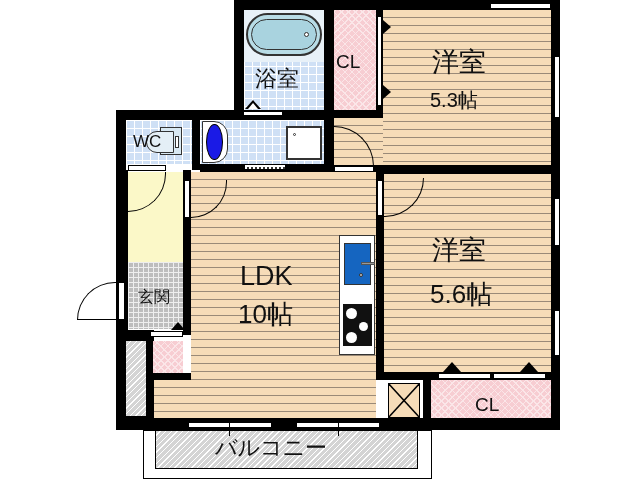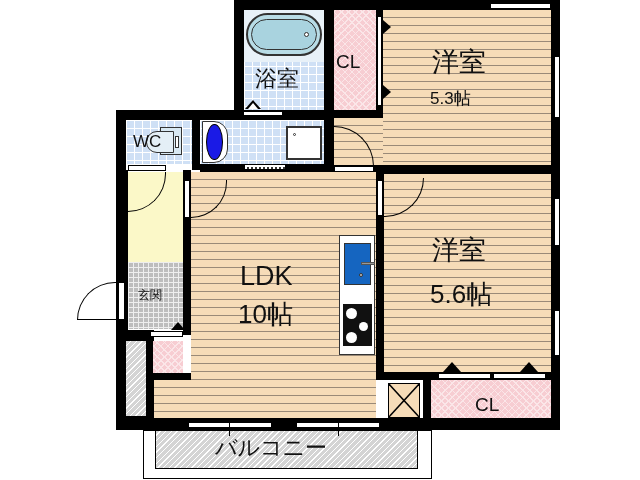--- a/index.html
+++ b/index.html
@@ -47,21 +47,21 @@
 <div class="abs wall" style="left:324px;top:0px;width:10px;height:172px;"></div>
 
 <div class="abs pink" style="left:334px;top:10px;width:43px;height:100px;"></div>
 <div class="label" style="left:336px;top:52px;font-size:19px;">CL</div>
 <div class="abs wall" style="left:376px;top:0px;width:7px;height:118px;"></div>
 <div class="abs wall" style="left:334px;top:110px;width:49px;height:8px;"></div>
 <div class="abs win" style="left:377px;top:16px;width:5px;height:90px;"></div>
 
 <div class="abs wood" style="left:383px;top:10px;width:168px;height:155px;"></div>
 <div class="label jp" style="left:432px;top:48px;font-size:27px;">洋室</div>
-<div class="label" style="left:430px;top:90px;font-size:17px;">5.3帖</div>
+<div class="label" style="left:430px;top:90px;font-size:20px;">5.3帖</div>
 <div class="abs win" style="left:490px;top:3px;width:61px;height:6px;"></div>
 <div class="abs win" style="left:554px;top:56px;width:6px;height:62px;"></div>
 
 <div class="abs" style="left:383px;top:20px;width:0;height:0;border-top:7px solid transparent;border-bottom:7px solid transparent;border-left:8px solid #000;"></div>
 <div class="abs" style="left:383px;top:85px;width:0;height:0;border-top:7px solid transparent;border-bottom:7px solid transparent;border-left:8px solid #000;"></div>
 
 <div class="abs wall" style="left:334px;top:165px;width:217px;height:9px;"></div>
 
 <div class="abs wood" style="left:334px;top:118px;width:49px;height:47px;"></div>
 <div class="door" style="left:334px;top:126px;width:40px;height:40px;border-radius:0 40px 0 0;border-left:none;border-bottom:none;"></div>
@@ -79,21 +79,21 @@
 <div class="abs" style="left:202px;top:121px;width:26px;height:42px;background:#fff;border:1.5px solid #333;border-radius:0 14px 14px 0;"></div>
 <div class="abs" style="left:206px;top:124px;width:17px;height:36px;background:#1a1ae6;border:1.5px solid #000;border-radius:50%;"></div>
 <div class="abs" style="left:286px;top:126px;width:36px;height:34px;background:#fff;border:2px solid #333;"></div>
 <div class="abs" style="left:293px;top:133px;width:3px;height:3px;border:1px solid #333;border-radius:50%;"></div>
 <div class="abs wall" style="left:200px;top:164px;width:134px;height:8px;"></div>
 <div class="abs" style="left:244px;top:164px;width:42px;height:6px;background:#fff;border:1px solid #000;background-image:repeating-linear-gradient(90deg,#fff 0 2px,#333 2px 4px);background-size:100% 2px;background-repeat:no-repeat;background-position:0 2px;"></div>
 
 <div class="abs yellow" style="left:128px;top:172px;width:55px;height:90px;"></div>
 <div class="door" style="left:128px;top:172px;width:38px;height:40px;border-radius:0 0 38px 0;border-left:none;border-top:none;"></div>
 <div class="abs grey-tile" style="left:128px;top:262px;width:55px;height:67px;"></div>
-<div class="label jp" style="left:138px;top:289px;font-size:12px;">玄関</div>
+<div class="label jp" style="left:138px;top:289px;font-size:16px;">玄関</div>
 <div class="abs wall" style="left:183px;top:170px;width:8px;height:165px;"></div>
 <div class="abs win" style="left:118px;top:282px;width:7px;height:38px;"></div>
 <div class="door" style="left:77px;top:282px;width:41px;height:38px;border-radius:41px 0 0 0;border-right:none;border-bottom:1.5px solid #000;"></div>
 
 <div class="abs hatch" style="left:126px;top:341px;width:20px;height:75px;"></div>
 <div class="abs pink" style="left:153px;top:341px;width:30px;height:32px;"></div>
 <div class="abs wall" style="left:146px;top:373px;width:45px;height:7px;"></div>
 <div class="abs win" style="left:150px;top:331px;width:33px;height:6px;"></div>
 <div class="abs" style="left:171px;top:322px;width:0;height:0;border-left:7px solid transparent;border-right:7px solid transparent;border-bottom:8px solid #000;"></div>
 

